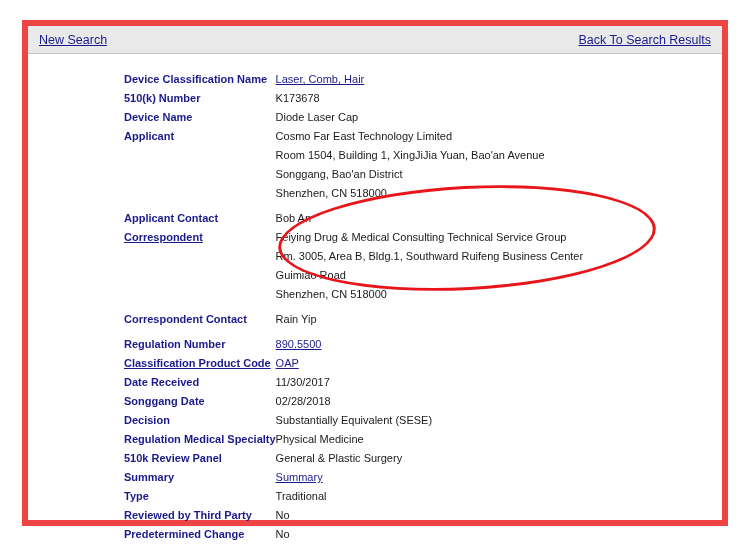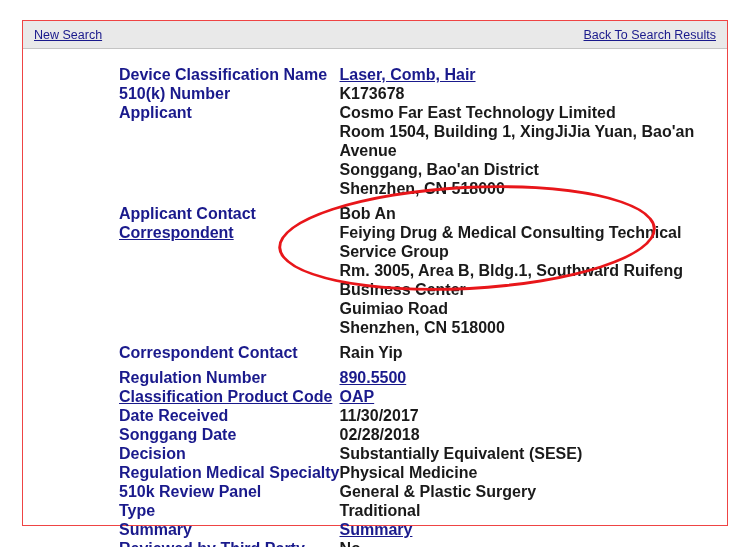--- a/index.html
+++ b/index.html
@@ -14,21 +14,21 @@
     height: 547px;
     background: #ffffff;
     overflow: hidden;
   }
   .panel {
     position: absolute;
     left: 22px;
     top: 20px;
     width: 706px;
     height: 506px;
-    border: 1px solid #ef4444;
+    border: 6px solid #ef4444;
     background: #ffffff;
     box-sizing: border-box;
   }
   .topbar {
     height: 28px;
     background: #e9e9e9;
     border-bottom: 1px solid #c4c4c4;
     display: flex;
     align-items: center;
     justify-content: space-between;
@@ -44,35 +44,34 @@
   .content {
     padding: 16px 0 0 0;
   }
   table.rec {
     border-collapse: collapse;
     margin-left: 96px;
   }
   table.rec td {
     vertical-align: top;
     padding: 0;
-    font-size: 16px;
+    font-size: 11px;
     line-height: 19px;
   }
   td.lbl {
     color: #1a1a8c;
     font-weight: bold;
     padding-right: 12px;
     white-space: nowrap;
     padding-bottom: 3px;
   }
   td.val {
     color: #1a1a1a;
     padding-bottom: 3px;
     white-space: pre-line;
-    font-weight: bold;
   }
   .val-link {
     color: #1a1a8c;
     text-decoration: underline;
     cursor: pointer;
   }
   .spacer-row td { height: 6px; }
   .ellipse {
     position: absolute;
     left: 278px;
@@ -101,20 +100,24 @@
         <tbody id="rec-body">
             <tr>
               <td class="lbl" style="white-space: nowrap;">Device Classification Name</td>
               <td class="val"><span class="val-link">Laser, Comb, Hair</span></td>
             </tr>
             <tr>
               <td class="lbl" style="white-space: nowrap;">510(k) Number</td>
               <td class="val">K173678</td>
             </tr>
             <tr>
+              <td class="lbl" style="white-space: nowrap;">Device Name</td>
+              <td class="val">Diode Laser Cap</td>
+            </tr>
+            <tr>
               <td class="lbl" style="white-space: nowrap;">Applicant</td>
               <td class="val">Cosmo Far East Technology Limited
 Room 1504, Building 1, XingJiJia Yuan, Bao'an Avenue
 Songgang, Bao'an District
 Shenzhen,  CN 518000</td>
             </tr>
             <tr class="spacer-row">
               <td></td>
               <td></td>
             </tr>
@@ -163,26 +166,26 @@
             </tr>
             <tr>
               <td class="lbl" style="white-space: nowrap;">Regulation Medical Specialty</td>
               <td class="val">Physical Medicine</td>
             </tr>
             <tr>
               <td class="lbl" style="white-space: nowrap;">510k Review Panel</td>
               <td class="val">General &amp; Plastic Surgery</td>
             </tr>
             <tr>
+              <td class="lbl" style="white-space: nowrap;">Summary</td>
+              <td class="val"><span class="val-link">Summary</span></td>
+            </tr>
+            <tr>
               <td class="lbl" style="white-space: nowrap;">Type</td>
               <td class="val">Traditional</td>
-            </tr>
-            <tr>
-              <td class="lbl" style="white-space: nowrap;">Summary</td>
-              <td class="val"><span class="val-link">Summary</span></td>
             </tr>
             <tr>
               <td class="lbl" style="white-space: nowrap;">Reviewed by Third Party</td>
               <td class="val">No</td>
             </tr>
             <tr>
               <td class="lbl" style="white-space: pre-line;">Predetermined Change
 Control Plan Authorized</td>
               <td class="val">No</td>
             </tr>

